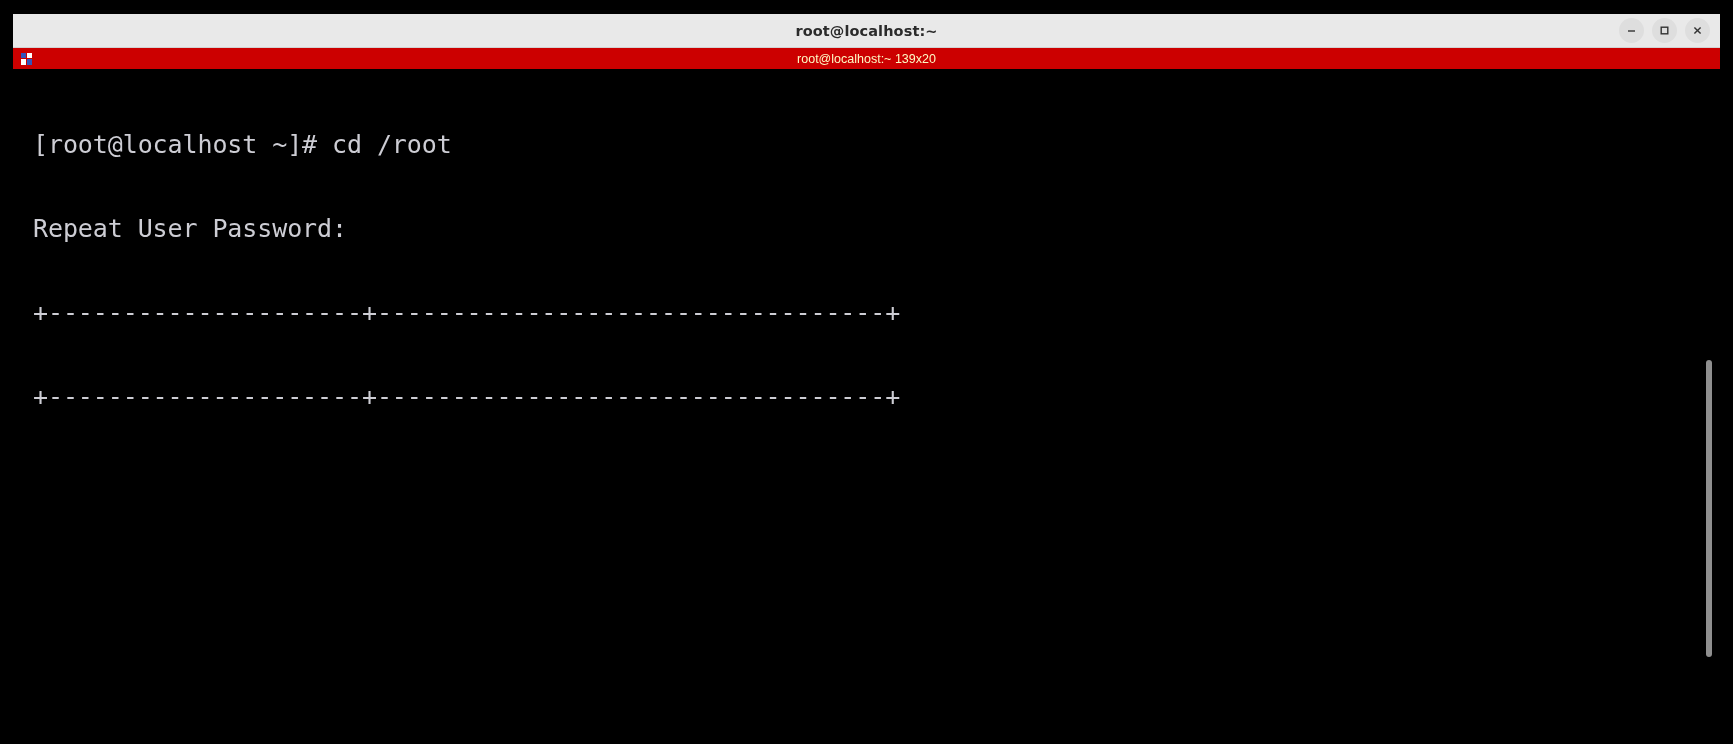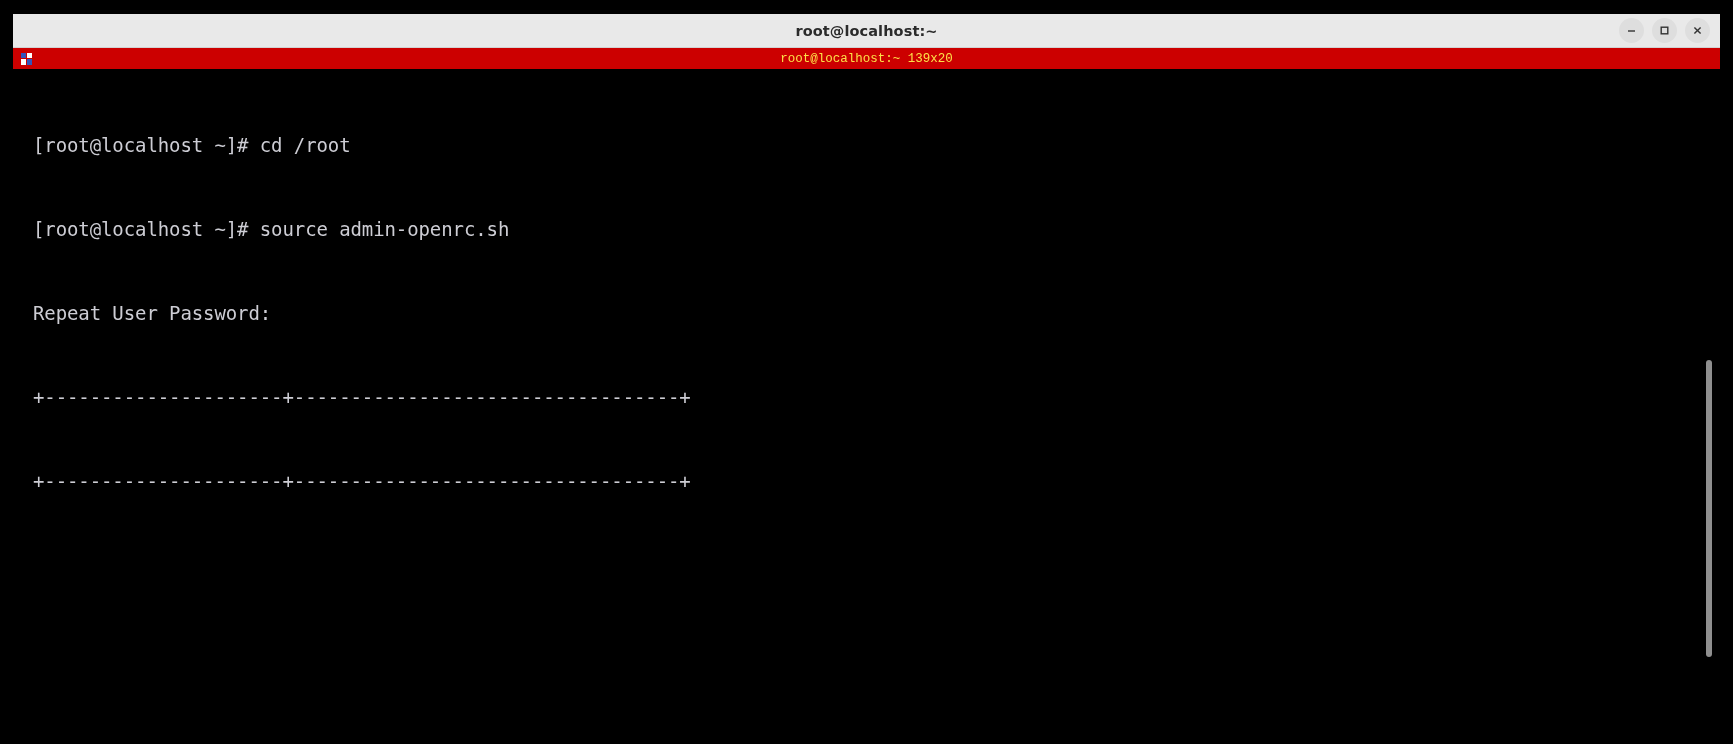--- a/index.html
+++ b/index.html
@@ -81,43 +81,43 @@
     position: absolute;
     left: 8px;
     top: 50%;
     transform: translateY(-50%);
     width: 12px;
     height: 12px;
     display: block;
   }
 
   #tab-label {
-    font-family: Liberation Mono, monospace;
+    font-family: Liberation Sans, sans-serif;
     font-size: 12.5px;
-    color: #fde047;
+    color: #fef9c3;
     white-space: nowrap;
     user-select: none;
   }
 
   
   #terminal {
     position: relative;
     flex: 1 1 auto;
     background: #000000;
     overflow: hidden;
   }
 
   #screen {
     position: absolute;
     left: 20px;
     top: 6px;
     right: 0;
     bottom: 0;
     font-family: "DejaVu Sans Mono", monospace;
-    font-size: 19px;
+    font-size: 25px;
     line-height: 28px;
     color: #cdcdd4;
     white-space: pre;
     letter-spacing: -0.1px;
   }
 
   .line { height: 28px; white-space: pre; }
 
   
   #scrollbar-track {
@@ -174,21 +174,20 @@
       <rect x="6" y="0" width="5" height="5" fill="#ffffff"></rect>
       <rect x="0" y="6" width="5" height="6" fill="#ffffff"></rect>
       <rect x="6" y="6" width="5" height="6" fill="#3355bb"></rect>
     </svg>
     <span id="tab-label">root@localhost:~ 139x20</span>
   </div>
 
   <div id="terminal">
     <div id="screen">
       <div class="line">[root@localhost ~]# cd /root</div>
-      <div class="line">[root@localhost ~]# source admin-openrc.sh</div>
       <div class="line">Repeat User Password:</div>
       <div class="line">+---------------------+----------------------------------+</div>
       <div class="line">+---------------------+----------------------------------+</div>
       
       
       
       
       
       
       

